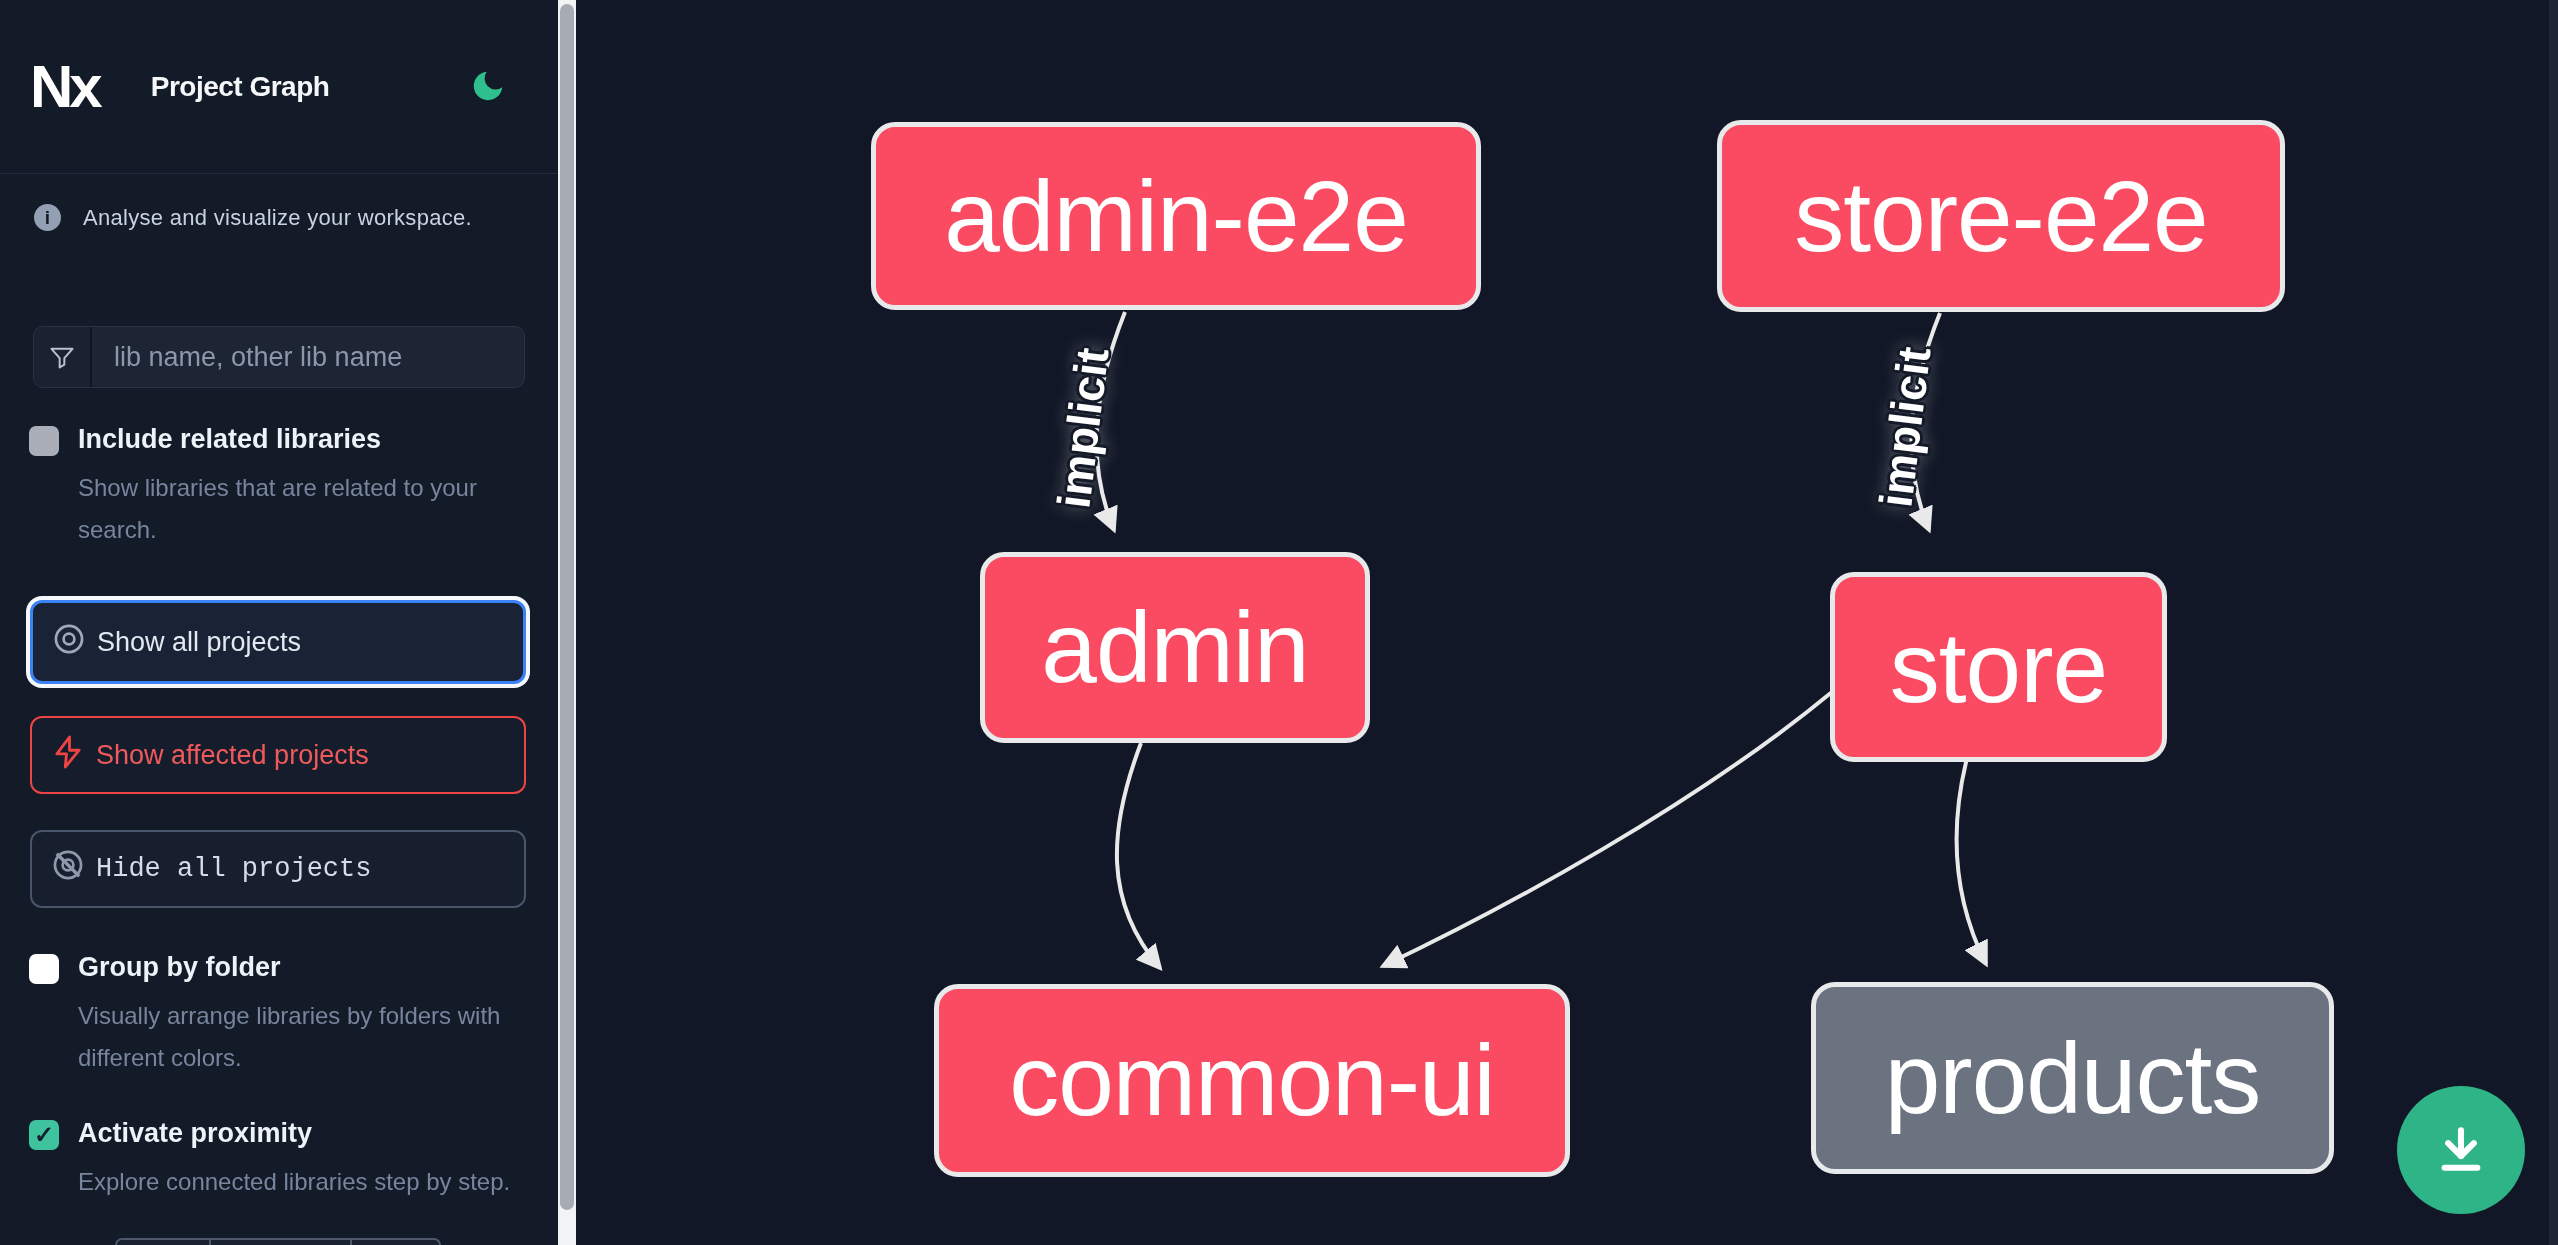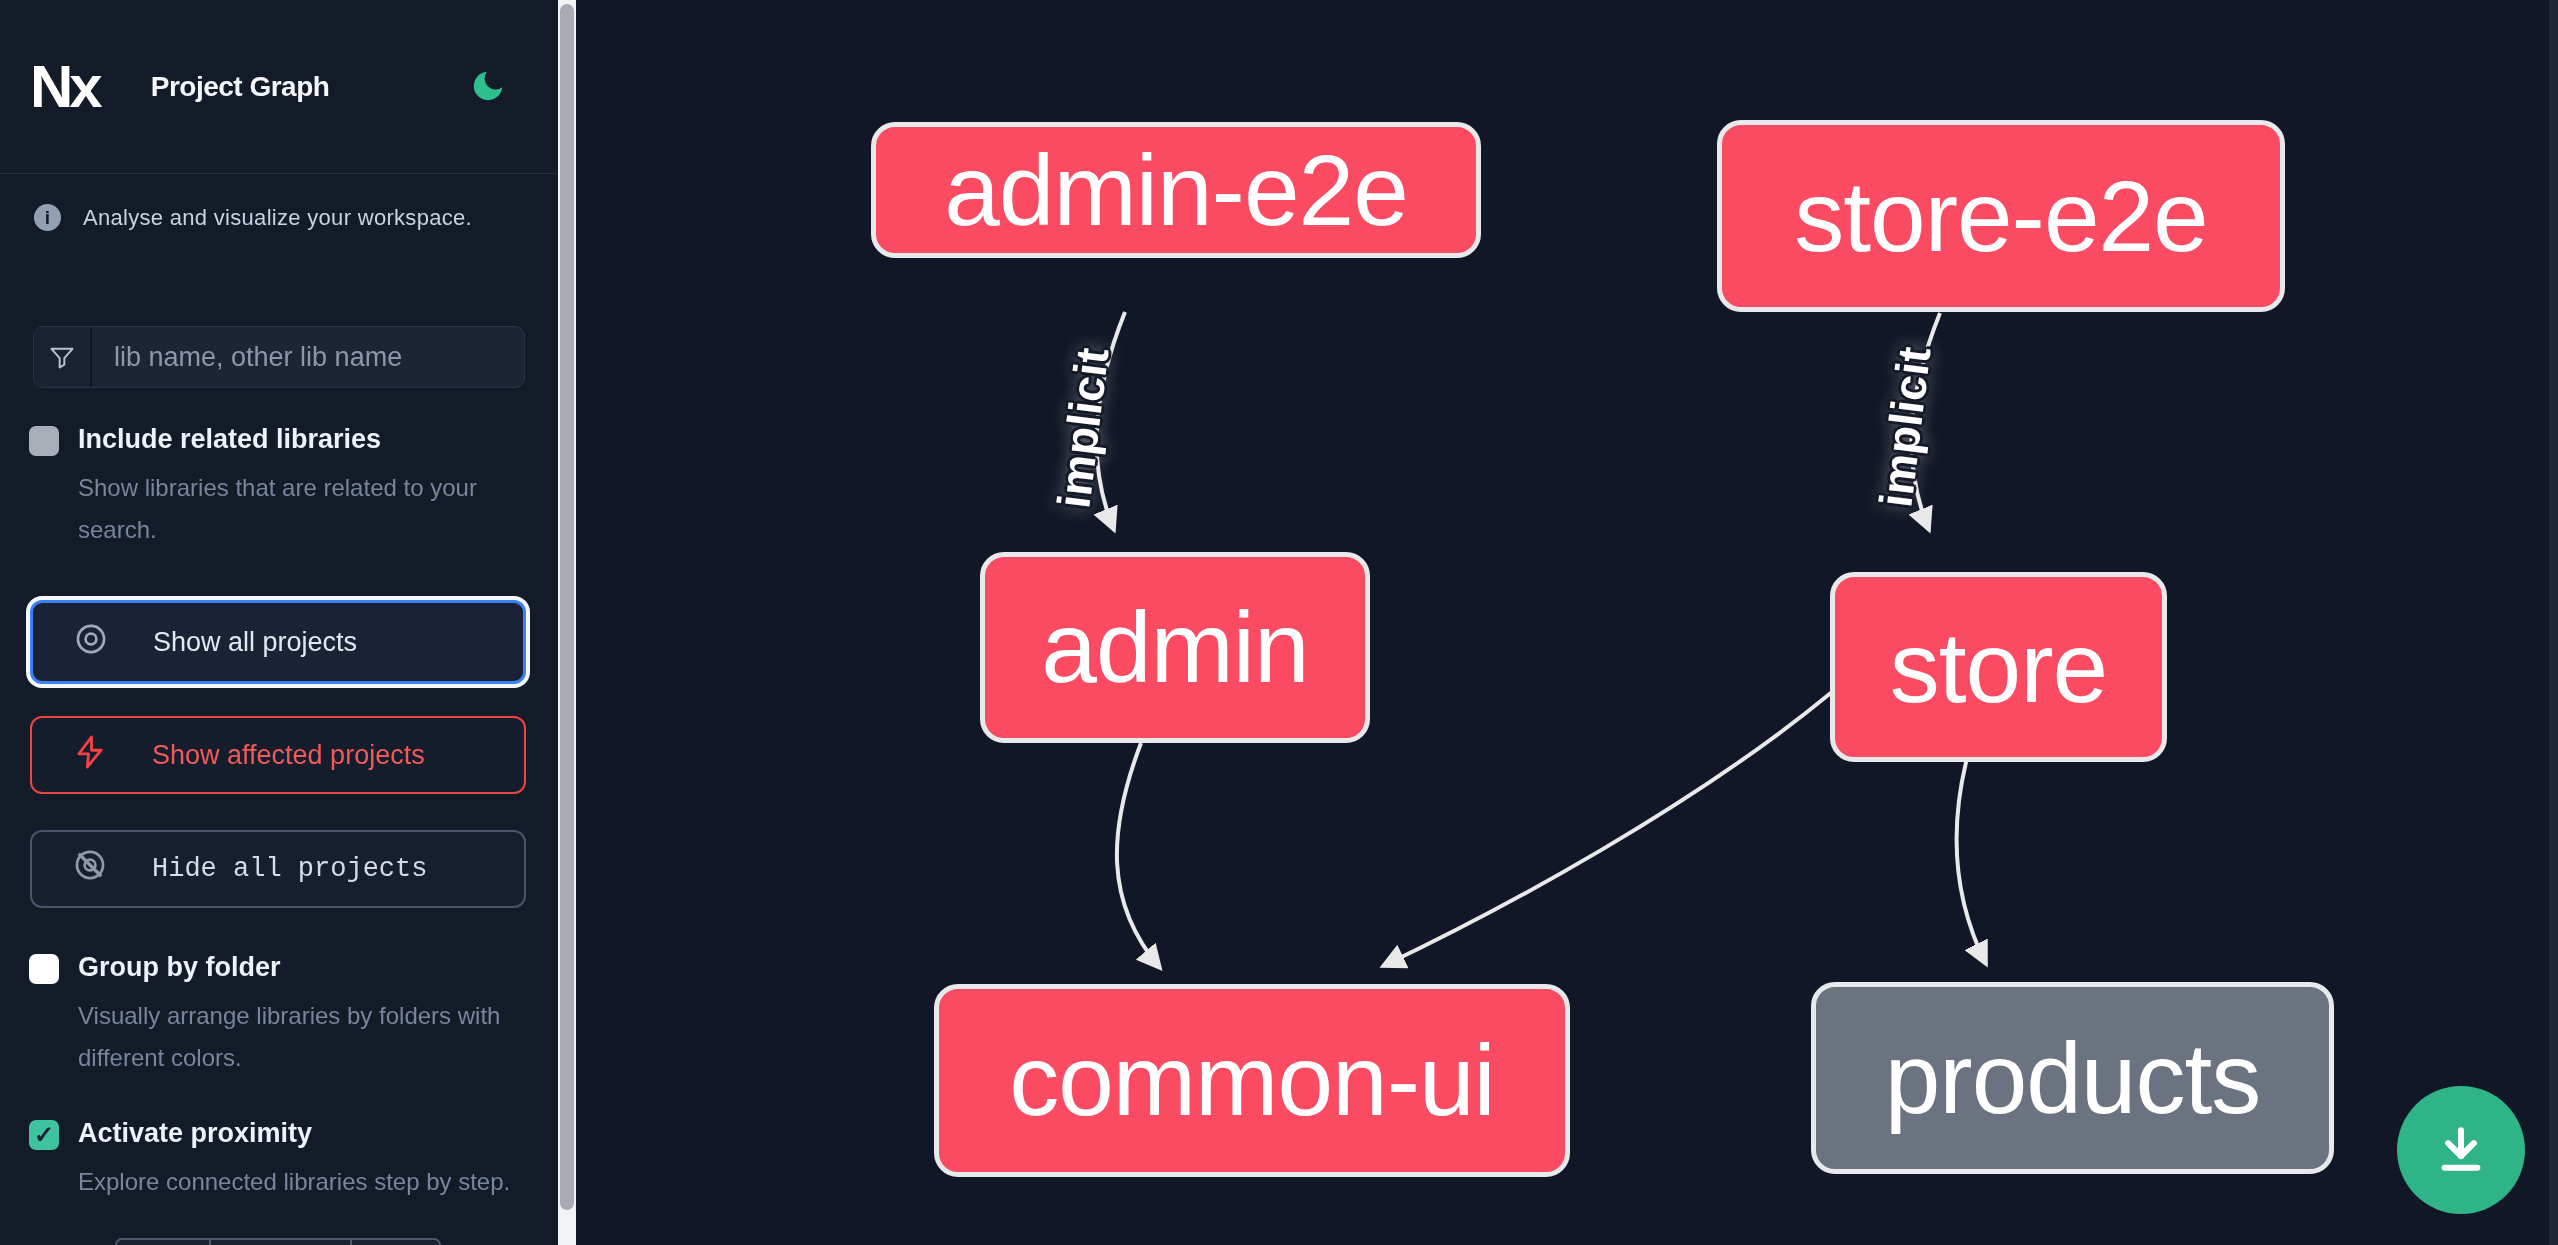--- a/index.html
+++ b/index.html
@@ -28,42 +28,42 @@
   .box-white { background:#ffffff; }
   .box-green { background:#3ec39e; color:#17202f; font-size:24px; font-weight:800; display:flex; align-items:center; justify-content:center; }
   .box-green::after { content:"✓"; }
   .toggle .txt { margin-left:49px; }
   .toggle .lbl { font-size:27px; font-weight:600; color:#eef3f9; }
   .toggle .desc { margin-top:12px; font-size:24px; line-height:42px; color:#77859d; width:440px; }
   .tgl-related { top:424px; }
   .tgl-folder { top:952px; }
   .tgl-prox { top:1118px; }
 
-  .side-btn { position:absolute; left:30px; width:496px; height:78px; border-radius:12px; display:flex; align-items:center; padding-left:40px; gap:44px; font-size:27px; font-weight:500; cursor:pointer; font-family:"Liberation Sans",sans-serif; }
+  .side-btn { position:absolute; left:30px; width:496px; height:78px; border-radius:12px; display:flex; align-items:center; padding-left:18px; gap:10px; font-size:27px; font-weight:500; cursor:pointer; font-family:"Liberation Sans",sans-serif; }
   .btn-show-all { top:600px; height:84px; background:#1a2336; border:3px solid #3b82f6; box-shadow:0 0 0 4px #f6f8fb; color:#e3e9f2; }
   .btn-affected { top:716px; background:#151c2b; border:2px solid #ef4444; color:#f05a5a; }
   .btn-hide { top:830px; background:#171f2f; border:2px solid #49556b; color:#d5dce8;font-family:Liberation Mono, monospace; }
   .side-btn svg { flex:none; }
 
   .stepper { position:absolute; left:115px; bottom:0; width:326px; height:7px; border:2px solid #4e596d; border-bottom:none; border-radius:10px 10px 0 0; display:flex; background:#1a2130; }
   .stepper .seg { flex:none; height:100%; border-right:2px solid #4e596d; }
   .seg-a { width:94px; } .seg-b { width:141px; }
 
   
   .sb-track { position:absolute; left:558px; top:0; width:18px; height:1245px; background:#f2f3f5; z-index:6; }
   .sb-thumb { position:absolute; left:2px; top:4px; width:14px; height:1206px; background:#a7acb4; border-radius:7px; }
 
   .right-strip { position:absolute; left:2549px; top:0; width:9px; height:1245px; background:#1e2534; z-index:4; }
 
   
   .edges-svg { position:absolute; left:0; top:0; z-index:1; }
   .node { position:absolute; z-index:2; border:5px solid #e8e9eb; border-radius:24px; color:#ffffff; font-size:100px; font-weight:400; display:flex; align-items:center; justify-content:center; letter-spacing:-1px; cursor:pointer; }
   .node-affected { background:#fb4b63; }
   .node-normal { background:#6b7280; }
-  #n-admin-e2e { left:871px; top:122px; width:610px; height:136px; }
+  #n-admin-e2e { left:871px; top:122px; width:610px; height:188px; }
   #n-store-e2e { left:1717px; top:120px; width:568px; height:192px; }
   #n-admin     { left:980px; top:552px; width:390px; height:191px; }
   #n-store     { left:1830px; top:572px; width:337px; height:190px; }
   #n-common-ui { left:934px; top:984px; width:636px; height:193px; }
   #n-products  { left:1811px; top:982px; width:523px; height:192px;justify-content:center; }
 
   .edge-label { position:absolute; z-index:3; font-size:46px; font-weight:600; color:#ffffff; white-space:nowrap;
     transform:translate(-50%,-50%) rotate(-83deg);
     text-shadow:-3px 0 0 #141a28, 3px 0 0 #141a28, 0 -3px 0 #141a28, 0 3px 0 #141a28,
                 -2px -2px 0 #141a28, 2px 2px 0 #141a28, -2px 2px 0 #141a28, 2px -2px 0 #141a28,

